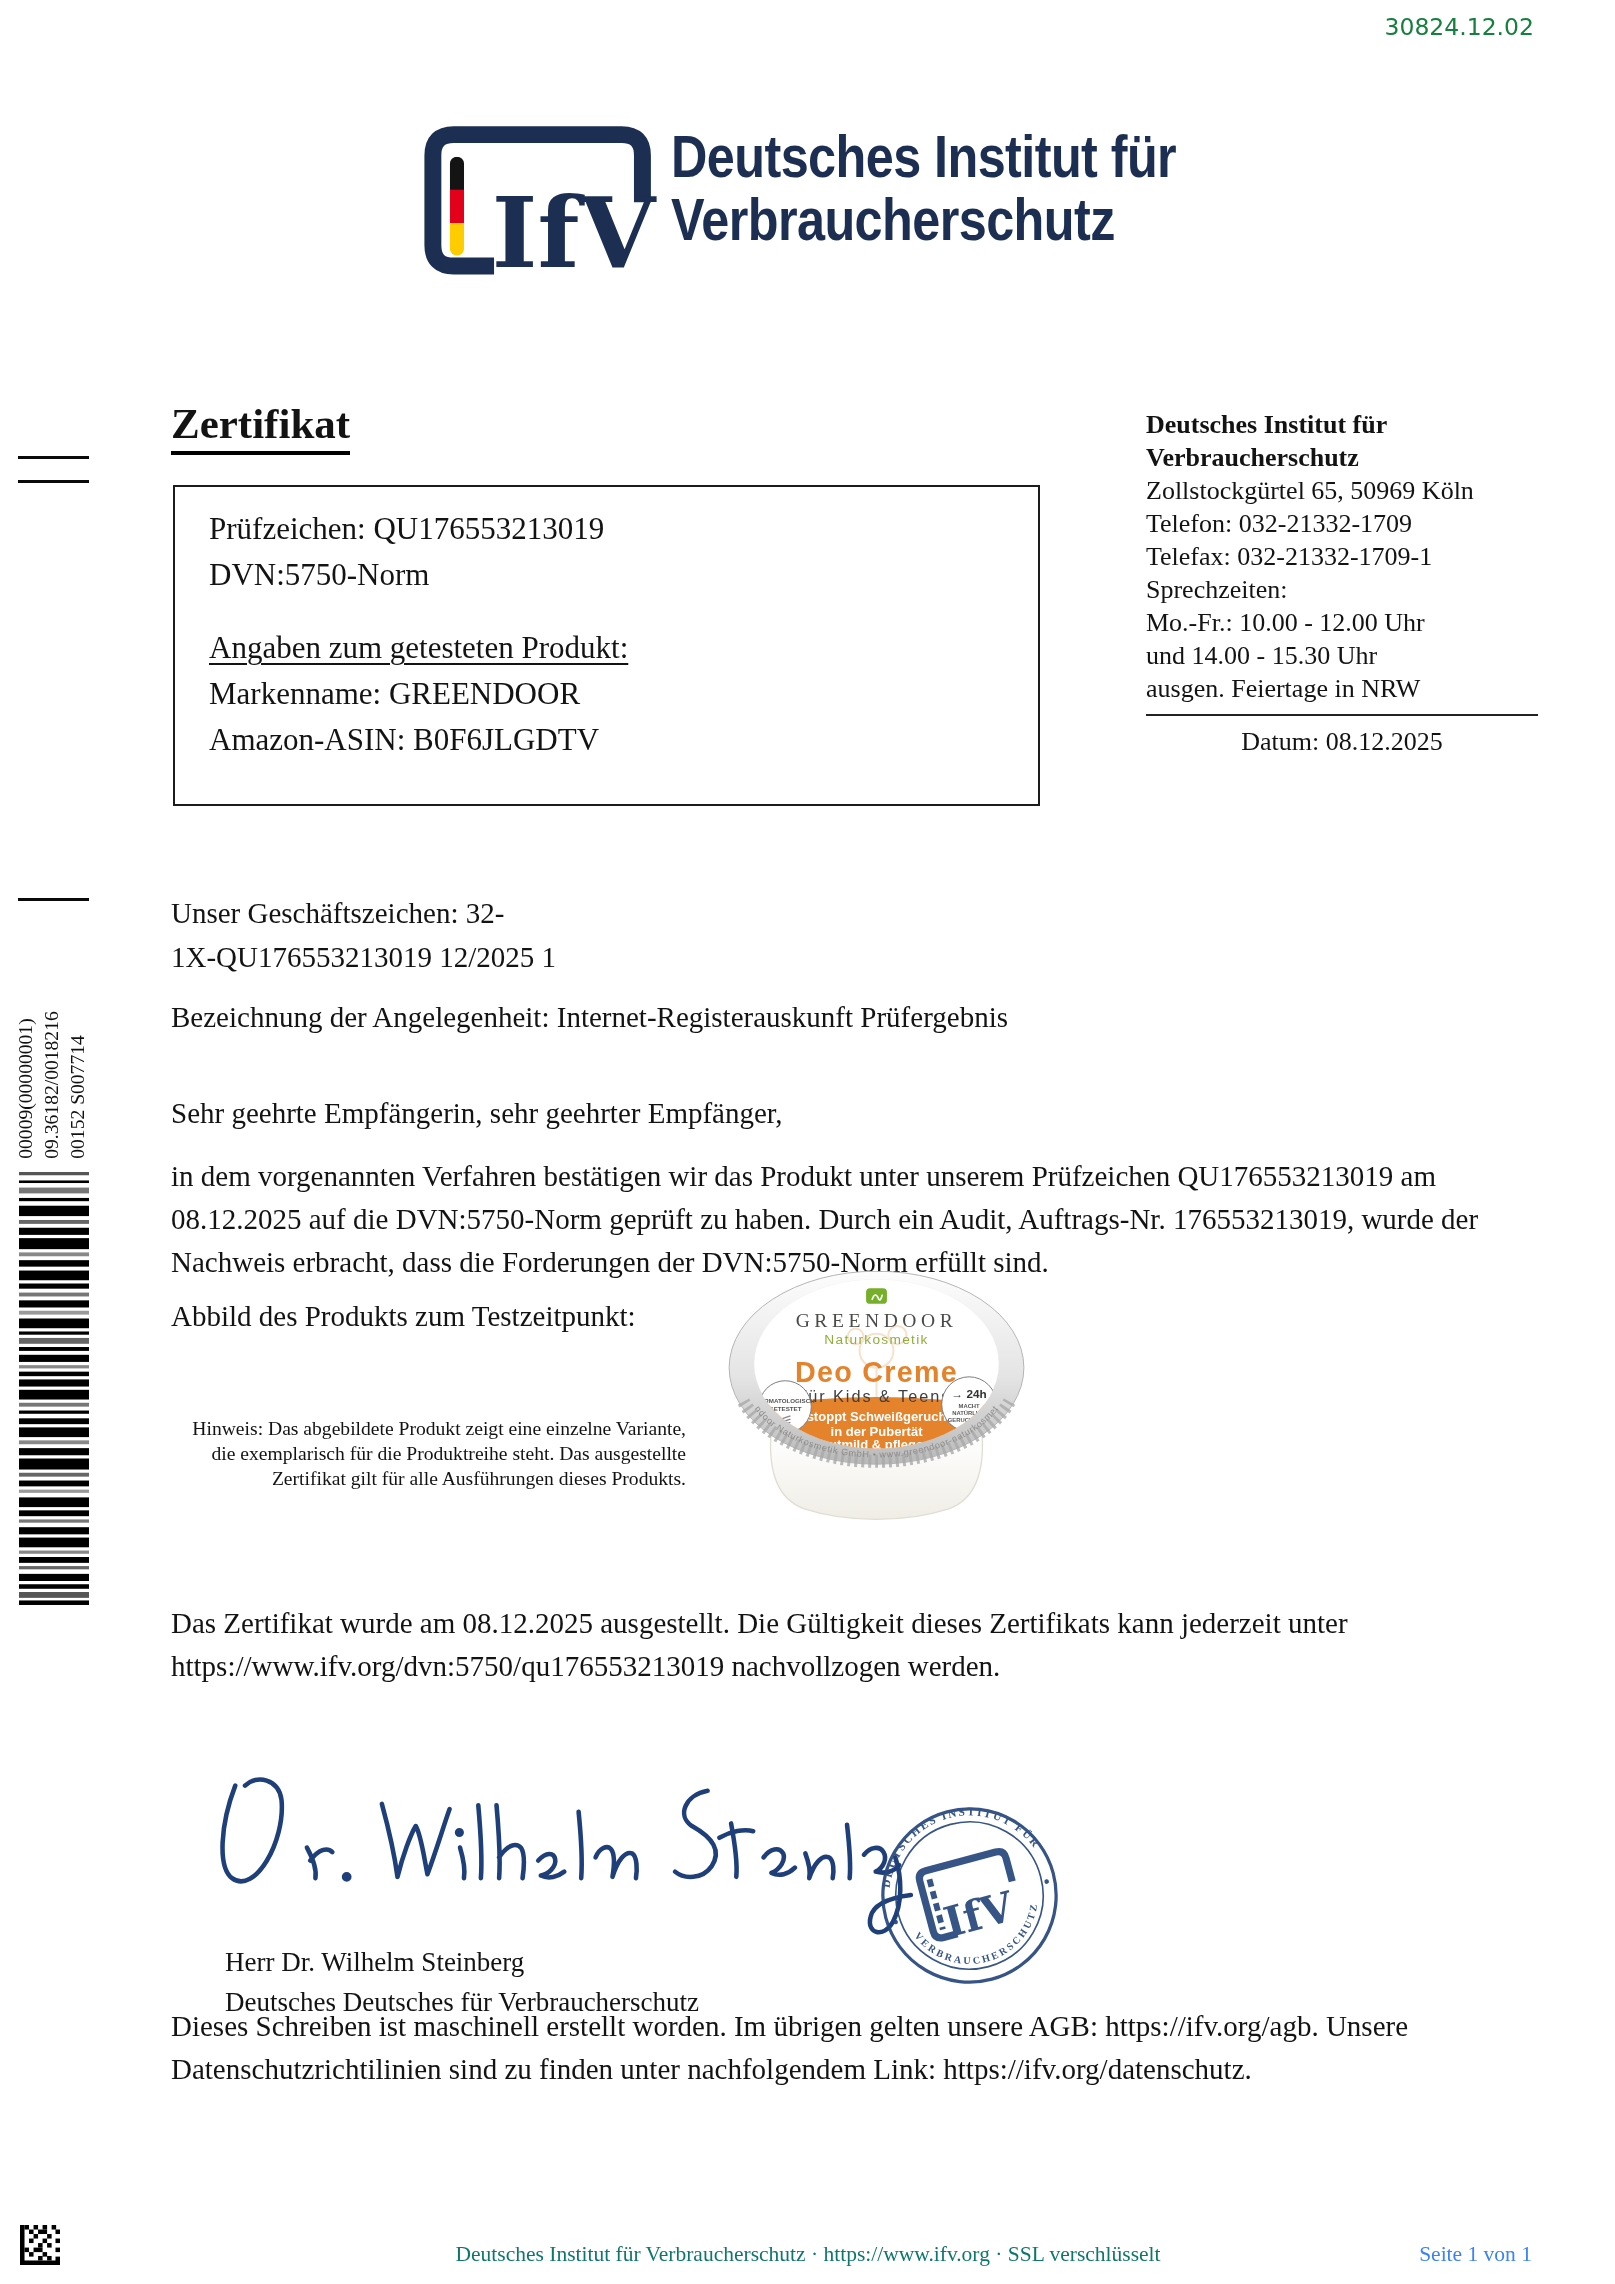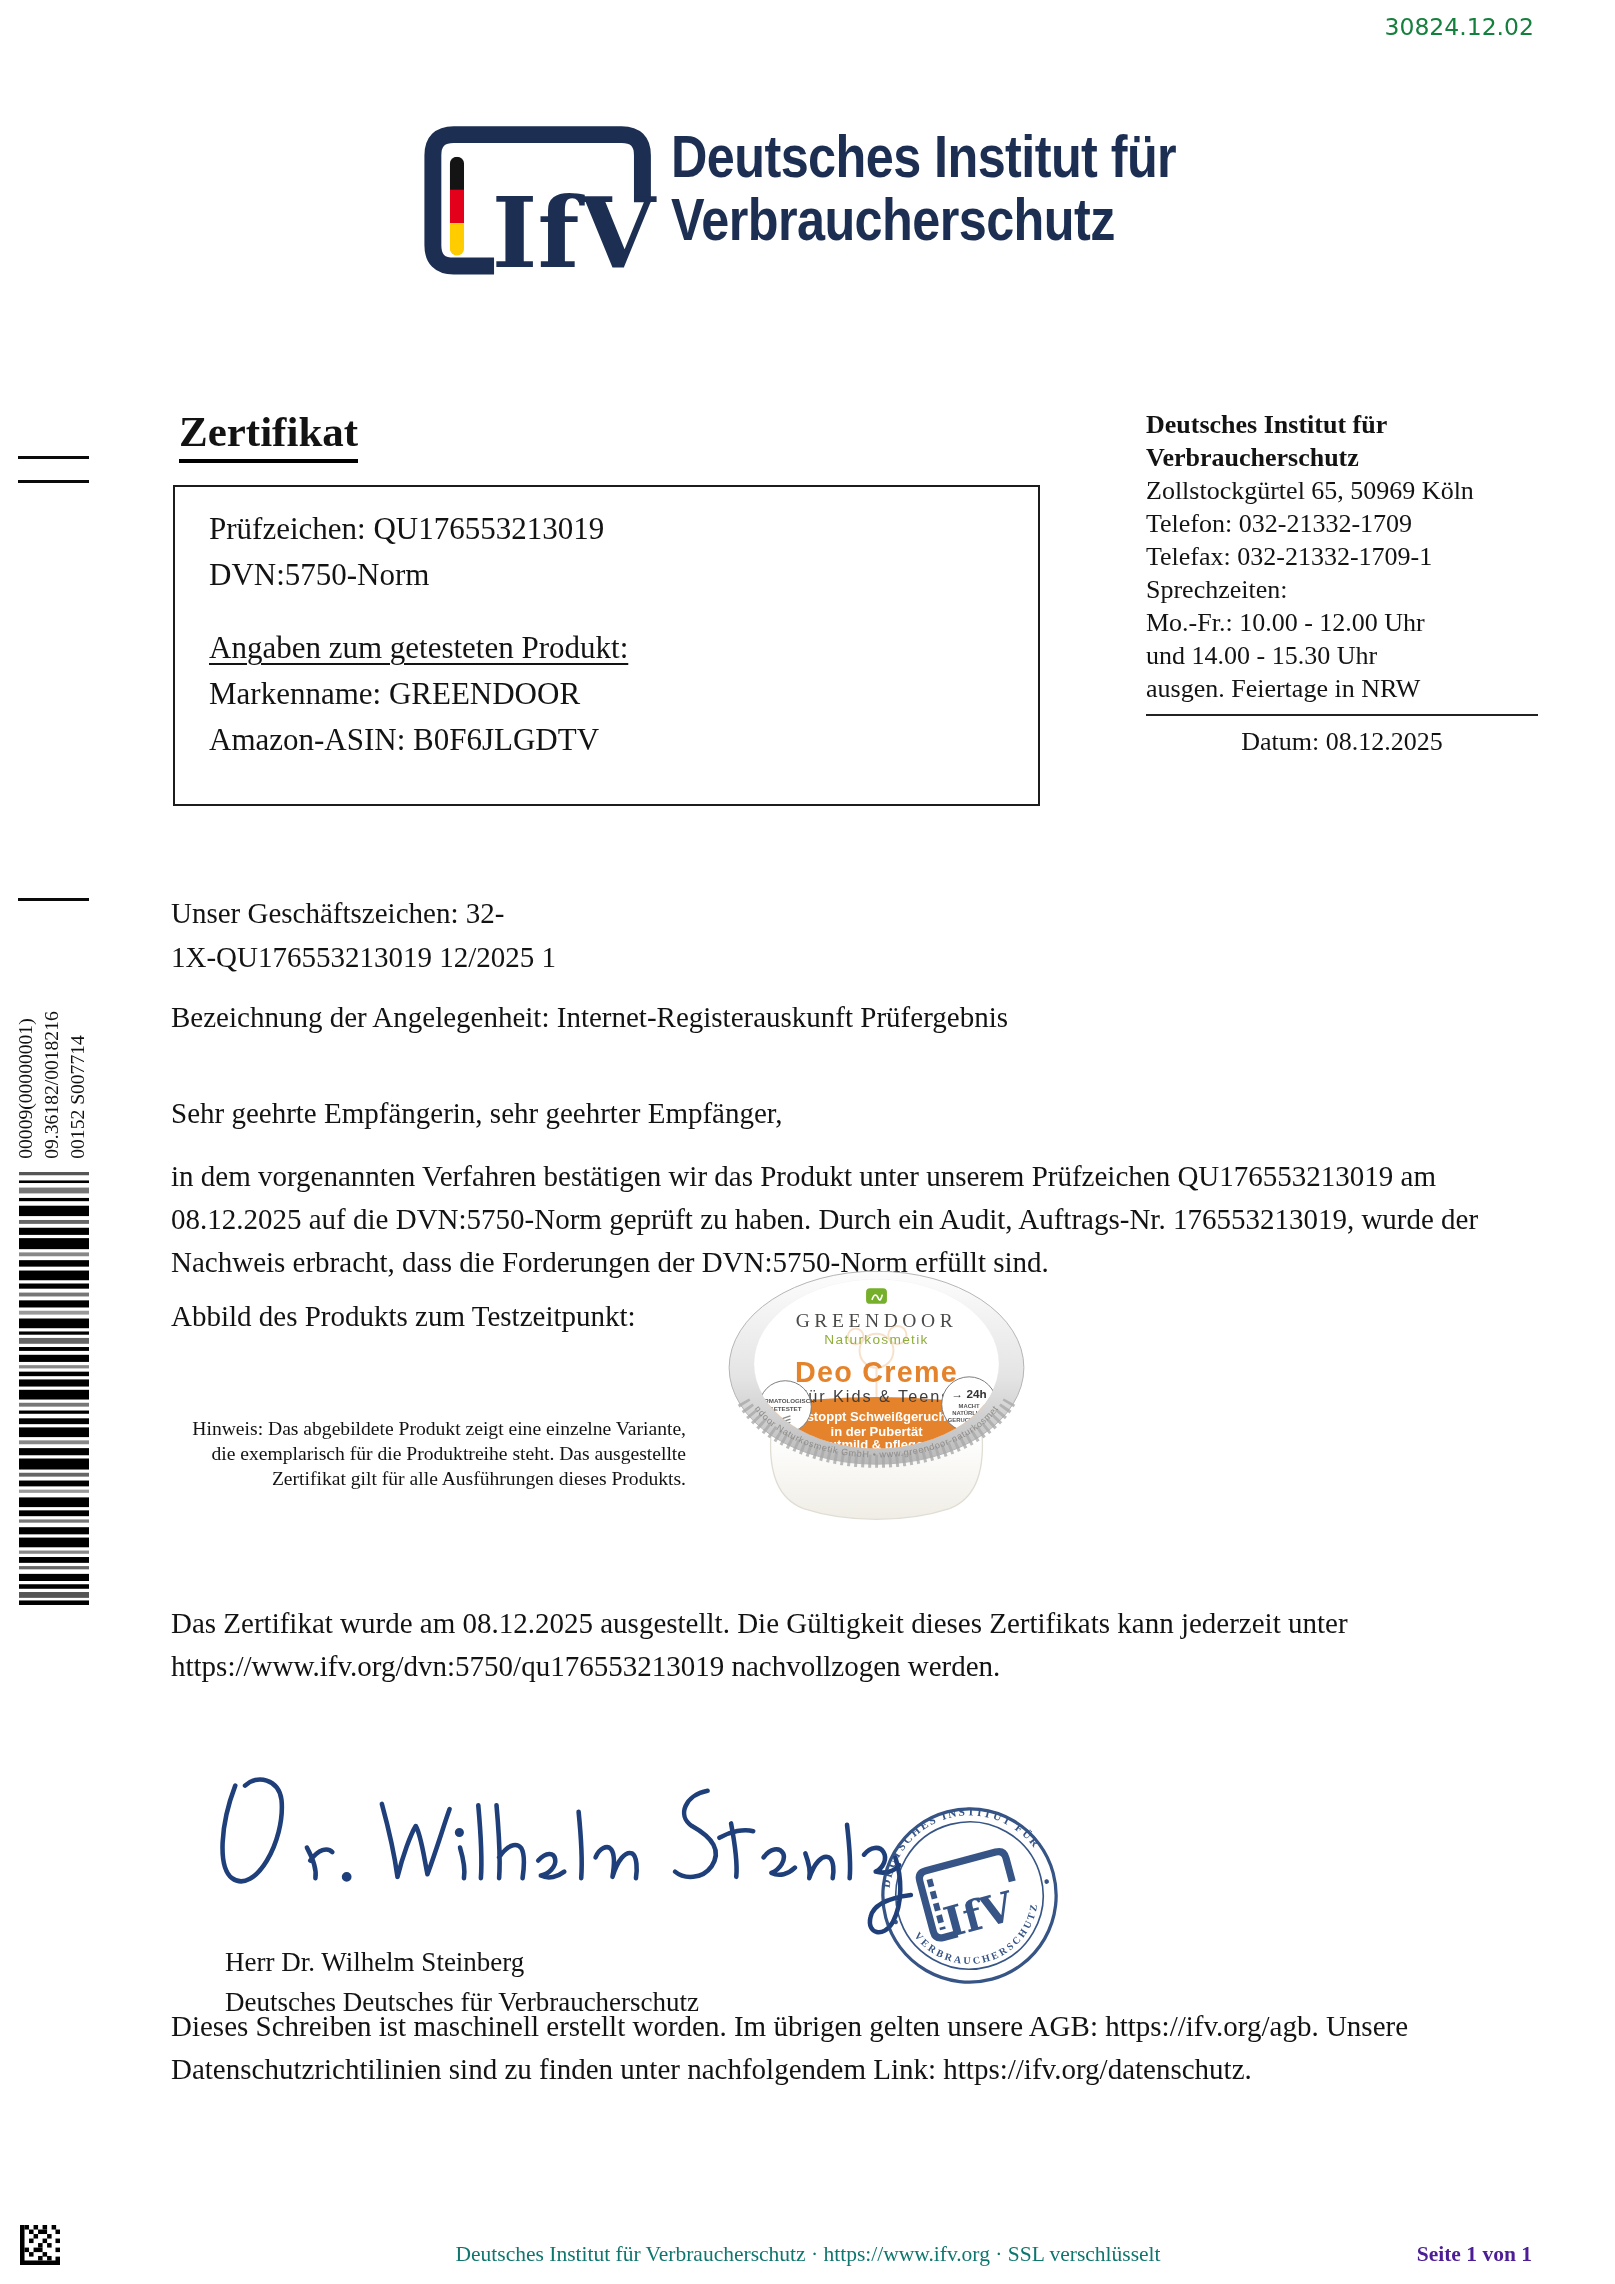--- a/index.html
+++ b/index.html
@@ -15,21 +15,21 @@
              font-weight:bold;font-size:60px;line-height:63px;color:#1c2e52;
              transform:scaleX(0.84);transform-origin:left top;letter-spacing:-0.7px;white-space:nowrap;}
 
   
   .fold{position:absolute;left:18px;width:71px;height:3.3px;background:#0a0a0a;}
   .vref{position:absolute;left:52px;top:1085px;transform:translate(-50%,-50%) rotate(-90deg);
         font-size:19.6px;line-height:26px;white-space:nowrap;color:#111;}
   .barcode{position:absolute;left:19px;top:1171px;}
   .dmatrix{position:absolute;left:19.6px;top:2225px;}
 
-  .title{position:absolute;left:171px;top:399px;margin:8px;font-size:43px;font-weight:bold;}
+  .title{position:absolute;left:171px;top:399px;margin:0;font-size:43px;font-weight:bold;}
   .title span{border-bottom:4.6px solid #000;padding-bottom:3.3px;display:inline-block;}
 
   .cert-box{position:absolute;left:173px;top:485px;width:867px;height:321px;
             border:2px solid #1c1c1c;box-sizing:border-box;font-size:31px;}
   .cert-box .inner{padding:19px 0 0 34px;}
   .bline{line-height:46px;}
   .bline.gap{margin-top:27px;}
   .u{text-decoration:underline;text-decoration-thickness:2px;text-underline-offset:4.6px;}
 
   .issuer{position:absolute;left:1146px;top:408px;width:392px;font-size:26px;line-height:33px;}
@@ -41,21 +41,21 @@
   .para{position:absolute;left:171px;width:1362px;font-size:29px;line-height:43px;}
   .hinweis{position:absolute;left:171px;top:1416px;width:515px;font-size:19.6px;line-height:25px;text-align:right;}
 
   .jar{position:absolute;left:720px;top:1271px;}
 
   .signature{position:absolute;left:186px;top:1727px;}
   .stamp{position:absolute;left:877px;top:1803px;opacity:.93;}
   .signer{position:absolute;left:225px;font-size:27px;line-height:40px;margin-top:19px;}
 
   .footer-center{position:absolute;left:0;top:2242px;width:100%;text-align:center;font-size:21.5px;color:#0f766e;}
-  .footer-page{position:absolute;top:2242px;right:84px;font-size:21.5px;color:#4c1d95;font-weight:bold;}
+  .footer-page{position:absolute;top:2242px;right:84px;font-size:21.5px;color:#3b82f6;}
 </style>
 </head>
 <body>
 
 <div class="page">
 
   <div class="docnum">30824.12.02</div>
 
   <svg class="logo-mark" width="240" height="164" viewBox="0 0 368 252">
     <defs>

